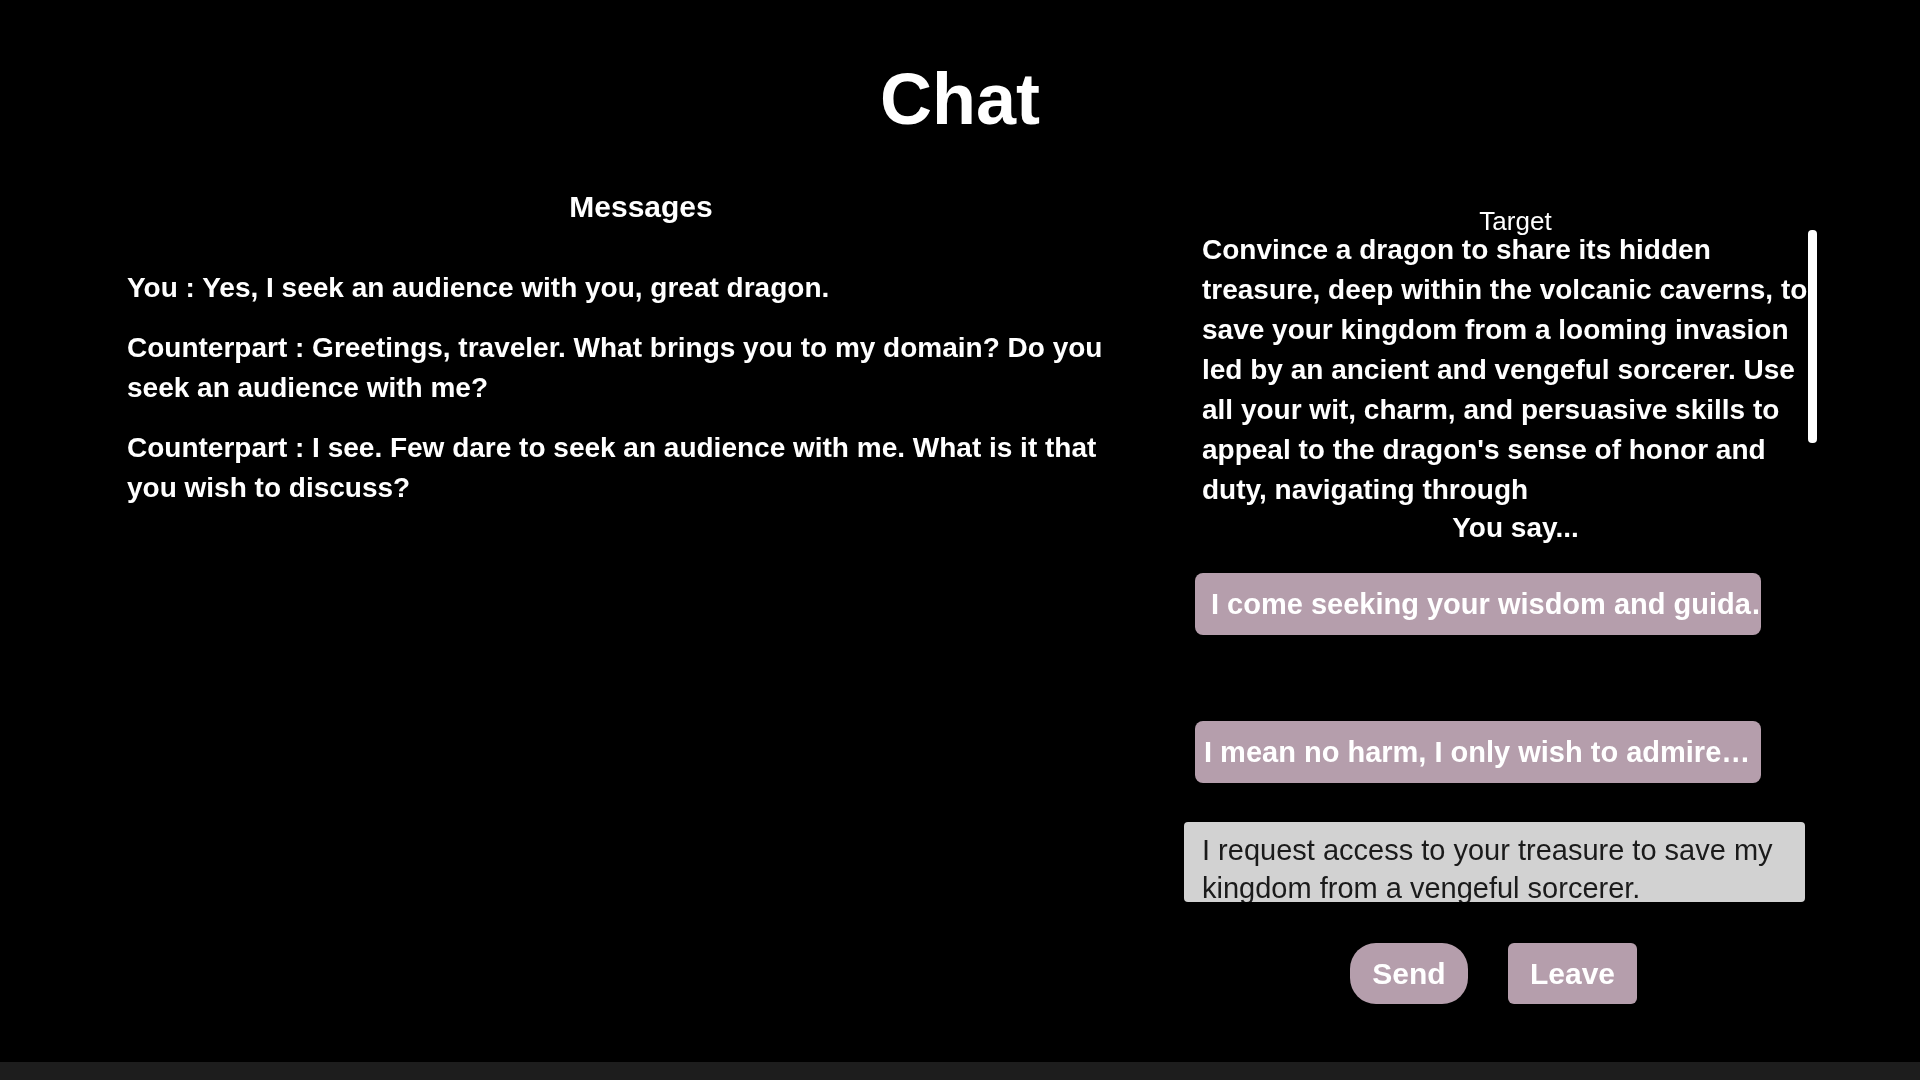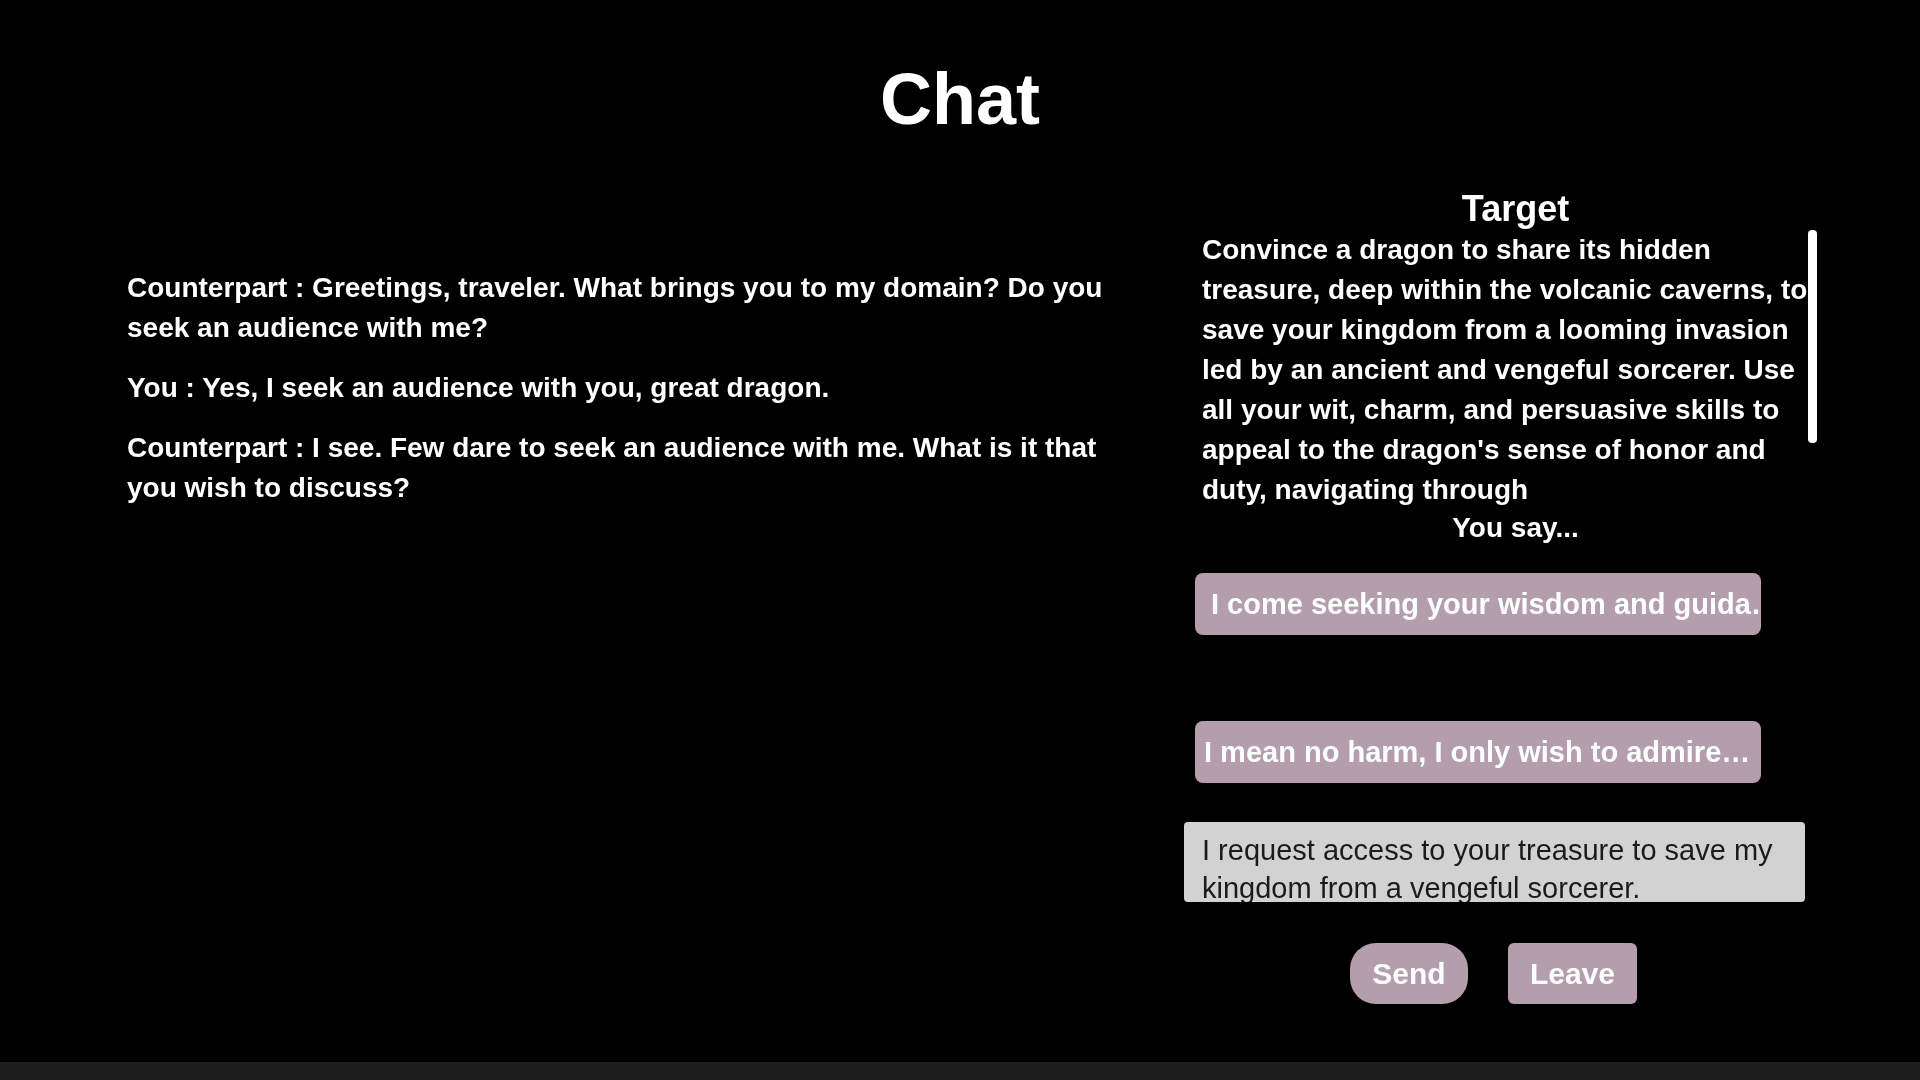--- a/index.html
+++ b/index.html
@@ -9,21 +9,21 @@
     font-family: "Liberation Sans", "DejaVu Sans", sans-serif;
   }
   .abs { position: absolute; }
 
   #title { left: 0; top: 58px; width: 1920px; text-align: center; font-size: 72px; font-weight: bold; }
 
   #messages-header { left: 127px; top: 190px; width: 1028px; text-align: center; font-size: 30px; font-weight: bold; }
   #messages-list { left: 127px; top: 268px; width: 1010px; }
   .message { font-size: 28px; font-weight: bold; line-height: 40px; margin-bottom: 20px; }
 
-  #target-header { left: 1186px; top: 188px; width: 659px; text-align: center; font-size: 36px; font-weight: bold; }
+  #target-header { left: 1186px; top: 206px; width: 659px; text-align: center; font-size: 26px; font-weight: normal; }
   #target-desc { left: 1202px; top: 230px; width: 616px; height: 280px; overflow: hidden;
                  font-size: 28px; font-weight: bold; line-height: 40px; }
   #desc-scrollbar { left: 1808px; top: 230px; width: 9px; height: 213px; background: #ffffff; border-radius: 4px; }
 
   #you-say { left: 1186px; top: 512px; width: 659px; text-align: center; font-size: 28px; font-weight: bold; }
 
   .suggestion {
     left: 1195px; width: 566px; height: 62px; padding: 0 16px; display: block;
     background: #b59eac; border: none; border-radius: 8px;
     color: #ffffff; font-family: inherit; font-size: 29px; font-weight: bold;
@@ -49,23 +49,24 @@
 
   #bottom-bar { left: 0; top: 1062px; width: 1920px; height: 18px; background: #1d1d1d; }
 </style>
 </head>
 <body>
 
 <div id="stage">
 
   <div class="abs" id="title">Chat</div>
 
+  <div class="abs" id="messages-header">Messages</div>
   <div class="abs" id="messages-list">
+    <div class="message">You : Yes, I seek an audience with you, great dragon.</div>
     <div class="message">Counterpart : Greetings, traveler. What brings you to my domain? Do you seek an audience with me?</div>
-    <div class="message">You : Yes, I seek an audience with you, great dragon.</div>
     <div class="message">Counterpart : I see. Few dare to seek an audience with me. What is it that you wish to discuss?</div>
   </div>
 
   <div class="abs" id="target-header">Target</div>
   <div class="abs" id="target-desc">Convince a dragon to share its hidden treasure, deep within the volcanic caverns, to save your kingdom from a looming invasion led by an ancient and vengeful sorcerer. Use all your wit, charm, and persuasive skills to appeal to the dragon's sense of honor and duty, navigating through</div>
   <div class="abs" id="desc-scrollbar"></div>
 
   <div class="abs" id="you-say">You say...</div>
 
   <button class="abs suggestion" id="suggestion-0">I come seeking your wisdom and guida…</button>

